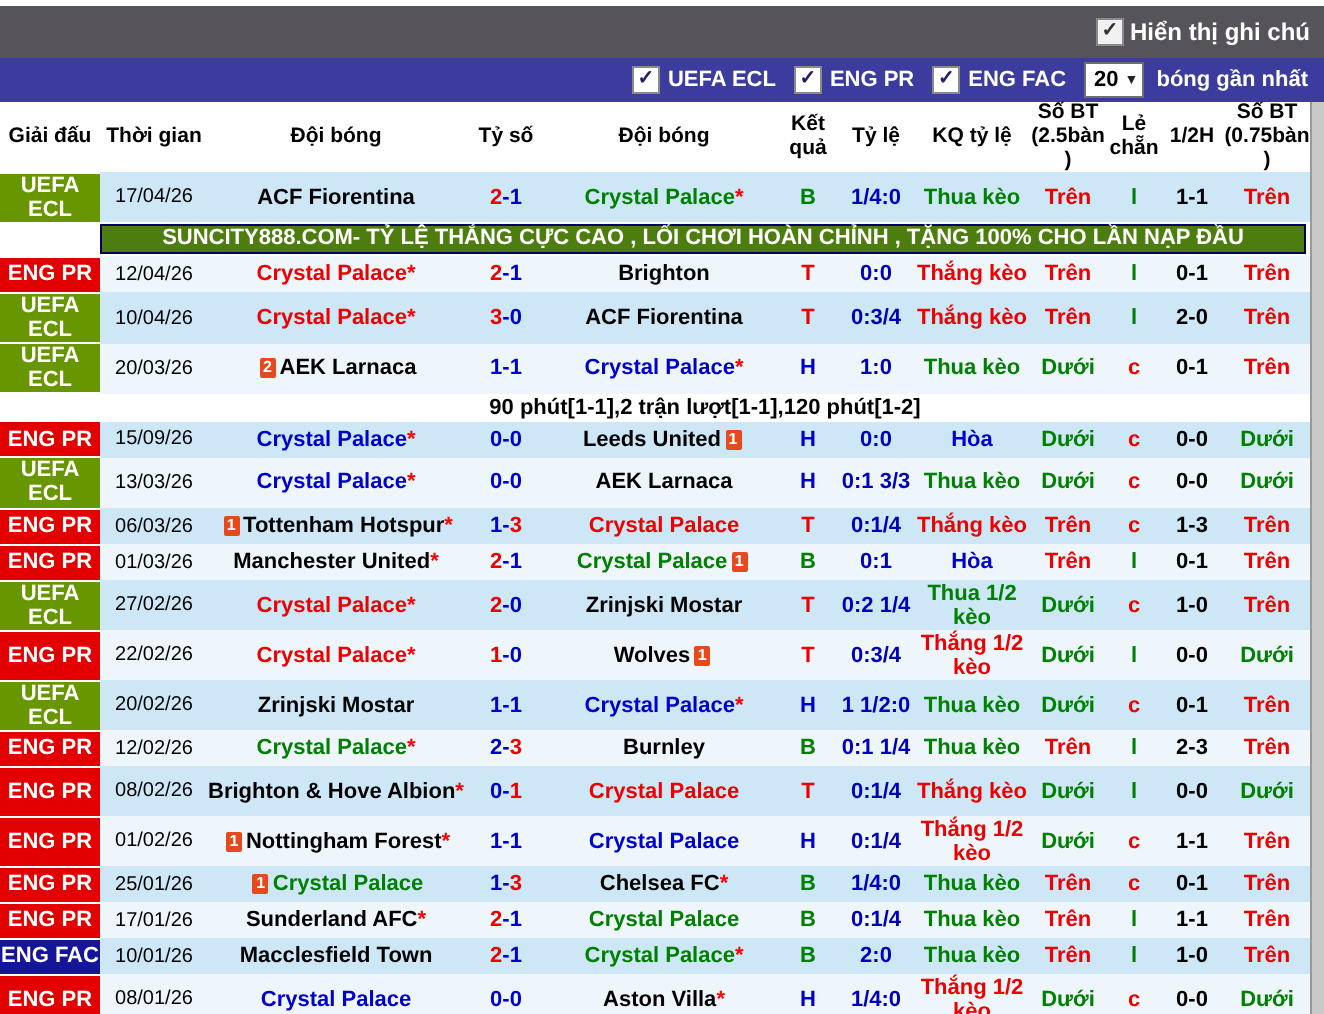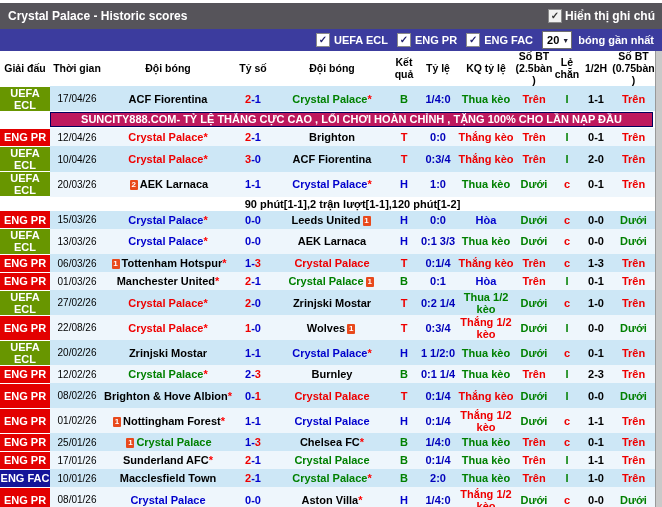--- a/index.html
+++ b/index.html
@@ -51,21 +51,20 @@
   td.note{font-size:11px;font-weight:bold;color:#000}
 
   
   .right-strip{position:absolute;right:0;top:51px;width:6px;height:456px;
                background:#c9c9c9;border-left:1px solid #999}
 </style>
 </head>
 <body>
 
 <div class="topbar" style="background: rgb(86, 84, 90);">
-  <span class="title">Crystal Palace - Historic scores</span>
   <div class="spacer"></div>
   <span class="cbwrap">
     <span class="cb">✓</span>
     <span>Hiển thị ghi chú</span>
   </span>
 </div>
 
 <div class="filterbar" style="background: rgb(60, 60, 158);">
   <span class="fgroup">
     <span class="cb">✓</span>
@@ -128,21 +127,21 @@
         <td style="color: rgb(0, 0, 187);">1/4:0</td>
         <td style="color: rgb(0, 128, 0);">Thua kèo</td>
         <td style="color: rgb(238, 0, 0);">Trên</td>
         <td style="color: rgb(0, 128, 0);">l</td>
         <td style="color: rgb(0, 0, 0);">1-1</td>
         <td style="color: rgb(238, 0, 0);">Trên</td>
       </tr>
       <tr class="banner-row">
         <td></td>
         <td colspan="11">
-          <div class="banner" style="background: #be185d;">SUNCITY888.COM- TỶ LỆ THẮNG CỰC CAO , LỐI CHƠI HOÀN CHỈNH , TẶNG 100% CHO LẦN NẠP ĐẦU</div>
+          <div class="banner" style="background: #4d7c0f;">SUNCITY888.COM- TỶ LỆ THẮNG CỰC CAO , LỐI CHƠI HOÀN CHỈNH , TẶNG 100% CHO LẦN NẠP ĐẦU</div>
         </td>
       </tr>
       <tr class="base">
         <td class="league" style="background: rgb(227, 0, 0);">ENG PR</td>
         <td class="date">12/04/26</td>
         <td class="team"><span class="tname" style="color: rgb(238, 0, 0);">Crystal Palace</span><span class="star" style="color: rgb(255, 0, 0);">*</span></td>
         <td class="score"><span style="color: rgb(238, 0, 0);">2</span><span style="color: rgb(0, 0, 204);">-</span><span style="color: rgb(0, 0, 204);">1</span></td>
         <td class="team"><span class="tname" style="color: rgb(0, 0, 0);">Brighton</span></td>
         <td style="color: rgb(238, 0, 0);">T</td>
         <td style="color: rgb(0, 0, 187);">0:0</td>
@@ -179,21 +178,21 @@
         <td style="color: rgb(238, 0, 0);">c</td>
         <td style="color: rgb(0, 0, 0);">0-1</td>
         <td style="color: rgb(238, 0, 0);">Trên</td>
       </tr>
       <tr class="note-row">
         <td></td>
         <td class="note" colspan="11">90 phút[1-1],2 trận lượt[1-1],120 phút[1-2]</td>
       </tr>
       <tr class="alt">
         <td class="league" style="background: rgb(227, 0, 0);">ENG PR</td>
-        <td class="date">15/03/26</td>
+        <td class="date">15/09/26</td>
         <td class="team"><span class="tname" style="color: rgb(0, 0, 204);">Crystal Palace</span><span class="star" style="color: rgb(255, 0, 0);">*</span></td>
         <td class="score"><span style="color: rgb(0, 0, 204);">0</span><span style="color: rgb(0, 0, 204);">-</span><span style="color: rgb(0, 0, 204);">0</span></td>
         <td class="team"><span class="tname" style="color: rgb(0, 0, 0);">Leeds United</span><span class="card" style="background: rgb(232, 73, 28);">1</span></td>
         <td style="color: rgb(0, 0, 204);">H</td>
         <td style="color: rgb(0, 0, 187);">0:0</td>
         <td style="color: rgb(0, 0, 204);">Hòa</td>
         <td style="color: rgb(0, 128, 0);">Dưới</td>
         <td style="color: rgb(238, 0, 0);">c</td>
         <td style="color: rgb(0, 0, 0);">0-0</td>
         <td style="color: rgb(0, 128, 0);">Dưới</td>
@@ -249,21 +248,21 @@
         <td style="color: rgb(238, 0, 0);">T</td>
         <td style="color: rgb(0, 0, 187);">0:2 1/4</td>
         <td style="color: rgb(0, 128, 0);">Thua 1/2 kèo</td>
         <td style="color: rgb(0, 128, 0);">Dưới</td>
         <td style="color: rgb(238, 0, 0);">c</td>
         <td style="color: rgb(0, 0, 0);">1-0</td>
         <td style="color: rgb(238, 0, 0);">Trên</td>
       </tr>
       <tr class="tall base">
         <td class="league" style="background: rgb(227, 0, 0);">ENG PR</td>
-        <td class="date">22/08/26</td>
+        <td class="date">22/02/26</td>
         <td class="team"><span class="tname" style="color: rgb(238, 0, 0);">Crystal Palace</span><span class="star" style="color: rgb(255, 0, 0);">*</span></td>
         <td class="score"><span style="color: rgb(238, 0, 0);">1</span><span style="color: rgb(0, 0, 204);">-</span><span style="color: rgb(0, 0, 204);">0</span></td>
         <td class="team"><span class="tname" style="color: rgb(0, 0, 0);">Wolves</span><span class="card" style="background: rgb(232, 73, 28);">1</span></td>
         <td style="color: rgb(238, 0, 0);">T</td>
         <td style="color: rgb(0, 0, 187);">0:3/4</td>
         <td style="color: rgb(238, 0, 0);">Thắng 1/2 kèo</td>
         <td style="color: rgb(0, 128, 0);">Dưới</td>
         <td style="color: rgb(0, 128, 0);">l</td>
         <td style="color: rgb(0, 0, 0);">0-0</td>
         <td style="color: rgb(0, 128, 0);">Dưới</td>

